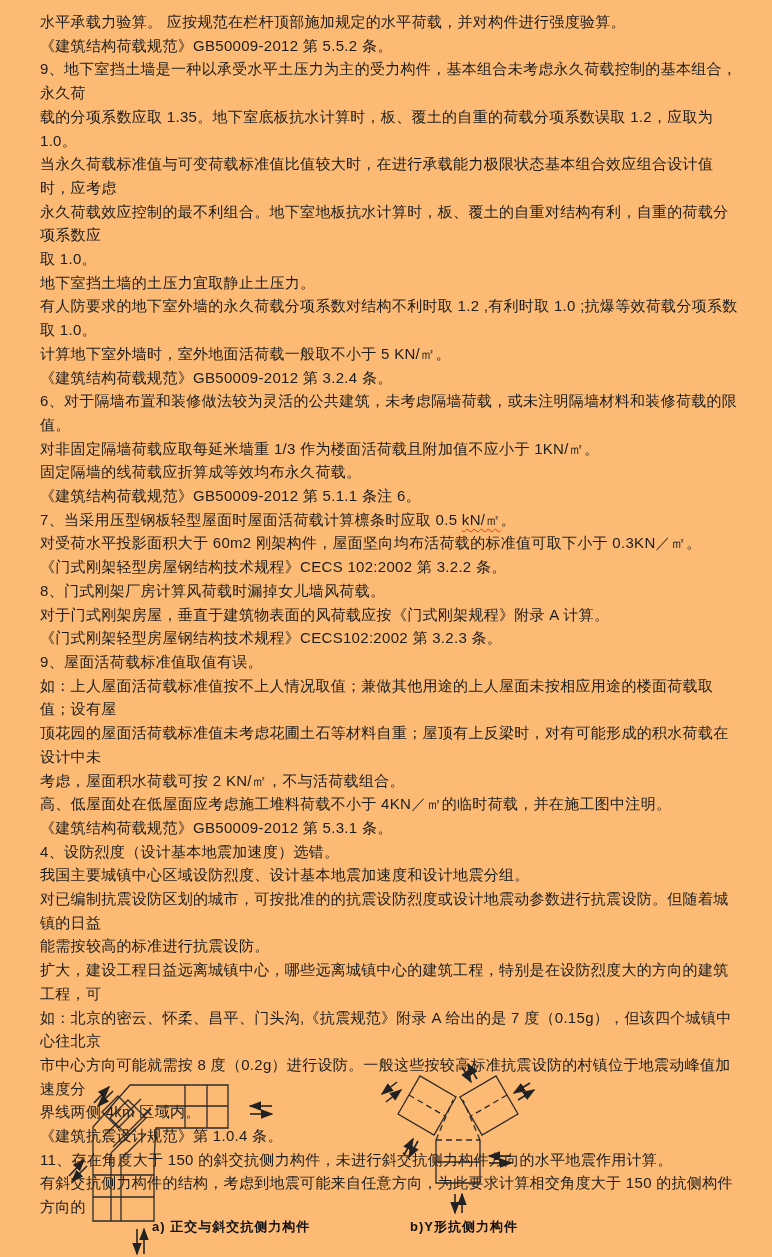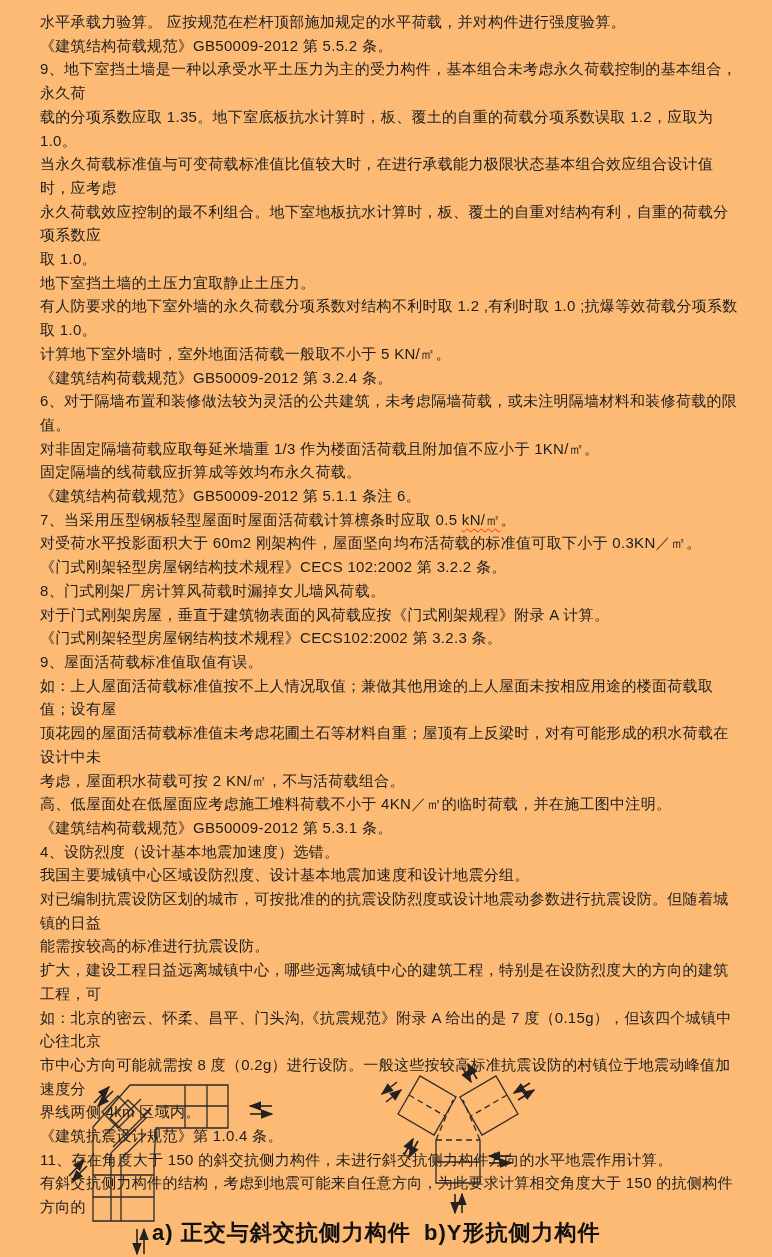--- a/index.html
+++ b/index.html
@@ -21,25 +21,25 @@
     text-decoration-style:wavy;
     text-decoration-color:#ff2a00;
     text-decoration-thickness:1px;
     text-underline-offset:3px;
   }
   .fig{position:absolute;}
   .fig-a{left:58px;top:1071px;}
   .fig-b{left:365px;top:1060px;}
   .caption{
     position:absolute;top:1218px;
-    font-size:22px;font-weight:bold;letter-spacing:1px;
+    font-size:13px;font-weight:bold;letter-spacing:1px;
     color:#111;white-space:nowrap;
   }
   .caption-a{left:152px;}
-  .caption-b{left:424px;}
+  .caption-b{left:410px;}
   svg .ln{stroke:#2b2b2b;stroke-width:1.3;fill:none;}
   svg .dash{stroke:#2b2b2b;stroke-width:1.3;fill:none;stroke-dasharray:6 4;}
   svg .arrow{stroke:#222;stroke-width:1.6;fill:none;}
 </style>
 </head>
 <body>
 
 <div class="page">
 
   <div class="text-block">

